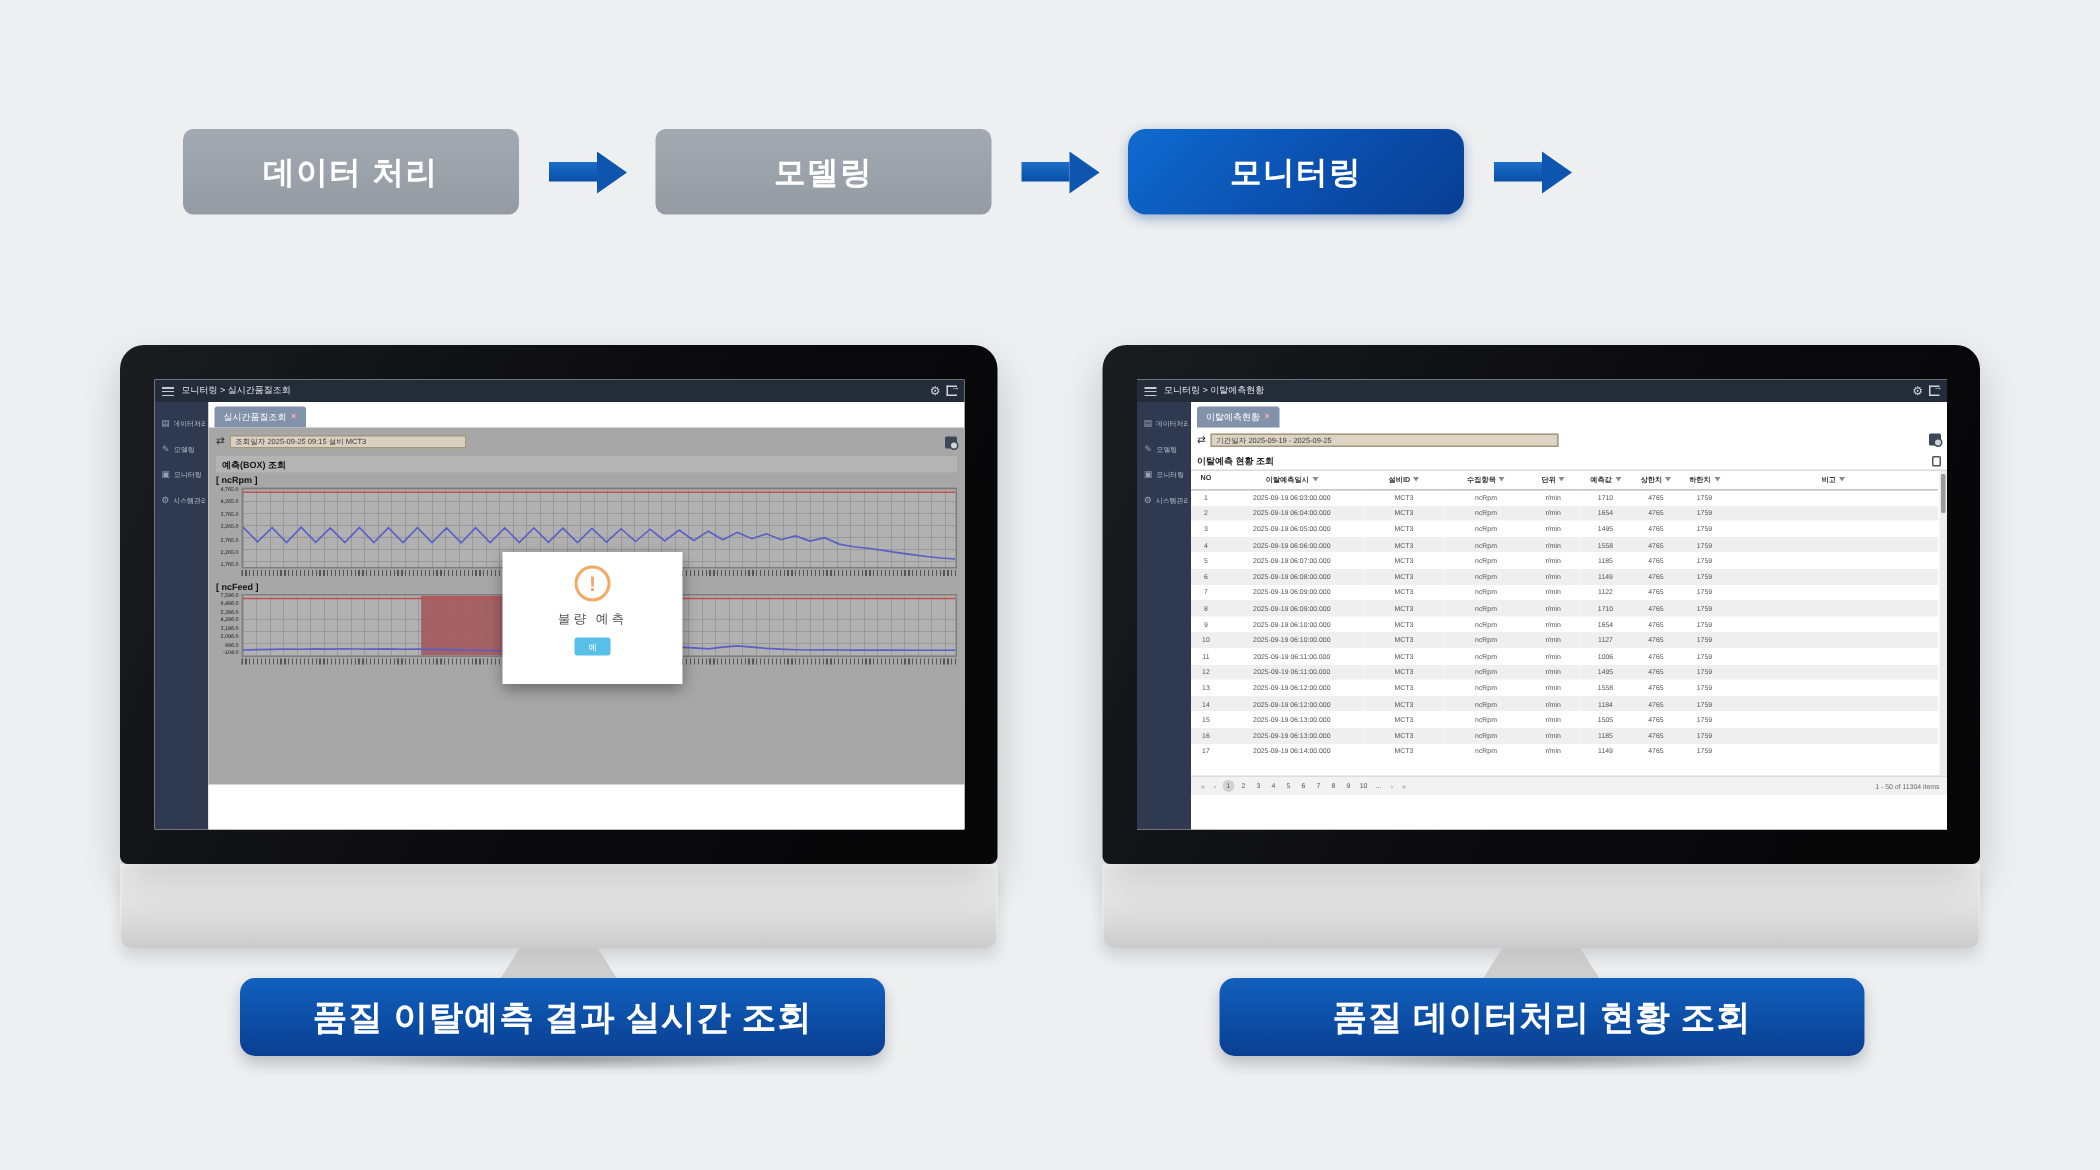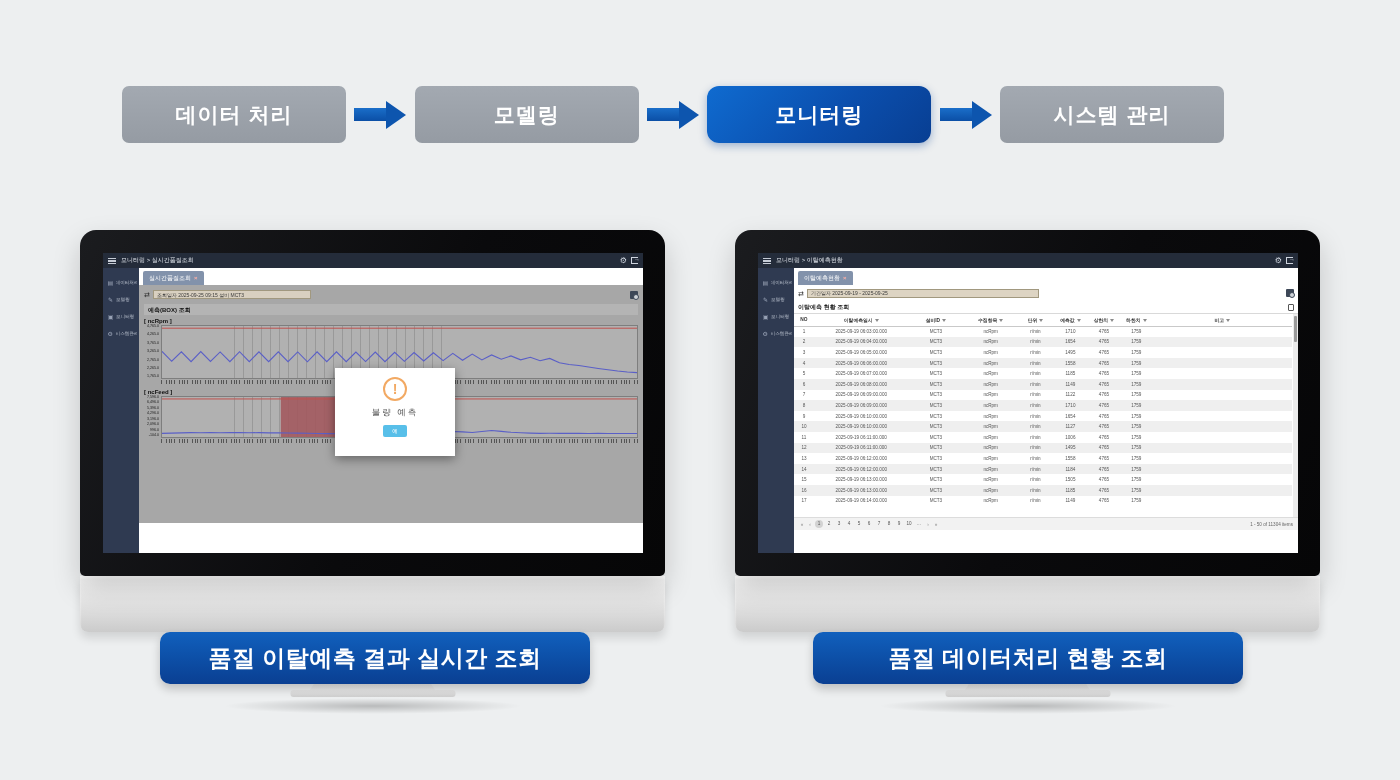--- a/index.html
+++ b/index.html
@@ -1,20 +1,20 @@
 <!DOCTYPE html>
 <html><head>
 <meta charset="utf-8">
 <style>
   * { margin:0; padding:0; box-sizing:border-box; }
   html,body { width:1400px; height:780px; font-family:"Liberation Sans","DejaVu Sans",sans-serif; }
   .stage { position:relative; width:1400px; height:780px; background:#edeff0; overflow:hidden; }
 
   
-  .flow { position:absolute; left:122px; top:86px; width:1102px; height:57px; display:flex; align-items:center; }
+  .flow { position:absolute; left:122px; top:86px; width:945px; height:57px; display:flex; align-items:center; }
   .flow-step { width:224px; height:57px; border-radius:7px; background:linear-gradient(180deg,#a3a9b1,#959ba3);
                display:flex; align-items:center; justify-content:center; color:#fff; font-size:21px; font-weight:bold; letter-spacing:1px; }
   .flow-step.active { background:linear-gradient(135deg,#0f6bd0 0%,#0b4fae 55%,#083e92 100%); border-radius:12px; box-shadow:0 3px 8px rgba(8,62,146,.35); }
   .flow-arrow { flex:1; display:flex; align-items:center; justify-content:center; }
   .flow-arrow .bar { width:32px; height:13px; background:linear-gradient(180deg,#1a6ec9,#0b4fa6); }
   .flow-arrow .head { width:0; height:0; border-left:20px solid #0d55ae; border-top:14px solid transparent; border-bottom:14px solid transparent; }
 
   
   .monitor { position:absolute; top:230px; width:585px; }
   .bezel { position:relative; height:346px; background:linear-gradient(115deg,#1b1c1f 0%,#0a0a0c 55%,#060607 100%);
@@ -23,21 +23,21 @@
   .chin { height:56px; background:linear-gradient(180deg,#f8f8f8 0%,#e6e6e6 45%,#cbcbcb 100%); border-radius:0 0 8px 8px;
           box-shadow:inset 0 2px 2px rgba(255,255,255,.9), 0 6px 10px rgba(0,0,0,.12); }
   .neck { position:absolute; top:402px; left:50%; transform:translateX(-50%); width:130px; height:62px;
           background:linear-gradient(180deg,#c6c6c6,#ececec); clip-path:polygon(30% 0,70% 0,100% 100%,0 100%); }
   .base-bar { position:absolute; top:460px; left:50%; transform:translateX(-50%); width:165px; height:7px;
               background:linear-gradient(180deg,#e9e9e9,#cfcfcf); border-radius:3px; }
   .floor-shadow { position:absolute; top:468px; left:50%; transform:translateX(-50%); width:300px; height:16px;
                   background:radial-gradient(ellipse at center, rgba(0,0,0,.22), rgba(0,0,0,0) 70%); }
 
   
-  .caption { position:absolute; top:632px; width:430px; height:52px; border-radius:10px;
+  .caption { position:absolute; top:652px; width:430px; height:52px; border-radius:10px;
              background:linear-gradient(180deg,#1160bd 0%,#0c4ca3 60%,#0a3f92 100%);
              display:flex; align-items:center; justify-content:center; color:#fff; font-size:23px; font-weight:bold;
              letter-spacing:.5px; box-shadow:0 5px 10px rgba(0,0,0,.2); z-index:6; }
 
   
   .app { width:100%; height:100%; display:flex; flex-direction:column; font-size:6px; }
   .app-topbar { height:15px; background:#242c3a; display:flex; align-items:center; gap:5px; padding:0 5px; flex:0 0 auto; }
   .hamburger { width:8px; height:6px; background:repeating-linear-gradient(180deg,#c6ccd6 0 1px,transparent 1px 2.5px); }
   .crumb { color:#e3e7ee; font-size:6px; white-space:nowrap; }
   .topbar-right { margin-left:auto; display:flex; align-items:center; gap:4px; }
@@ -127,21 +127,20 @@
     <div class="flow-step">모델링</div>
     <div class="flow-arrow">
         <span class="bar"></span>
         <span class="head"></span>
       </div>
     <div class="flow-step active">모니터링</div>
     <div class="flow-arrow">
         <span class="bar"></span>
         <span class="head"></span>
       </div>
-    <div class="flow-step">시스템 관리</div>
   </div>
 
   <div class="monitor" style="left:80px">
     <div class="floor-shadow"></div>
     <div class="neck"></div>
     <div class="base-bar"></div>
     <div class="bezel">
       <div class="screen">
         <div class="app">
           <div class="app-topbar">

